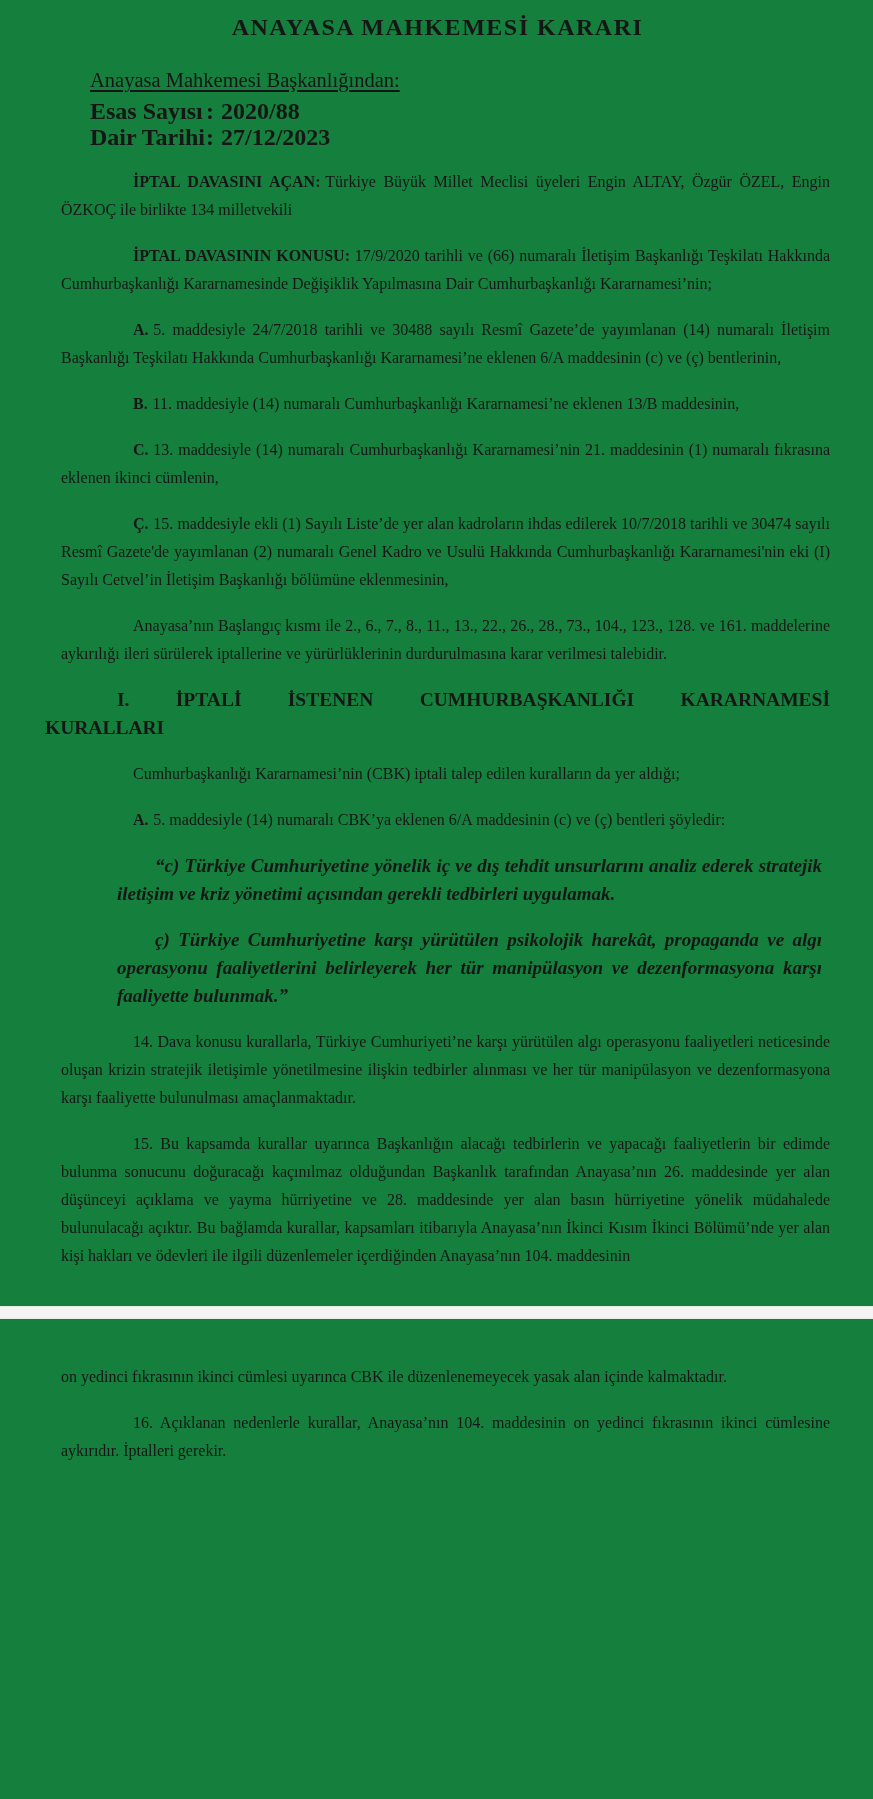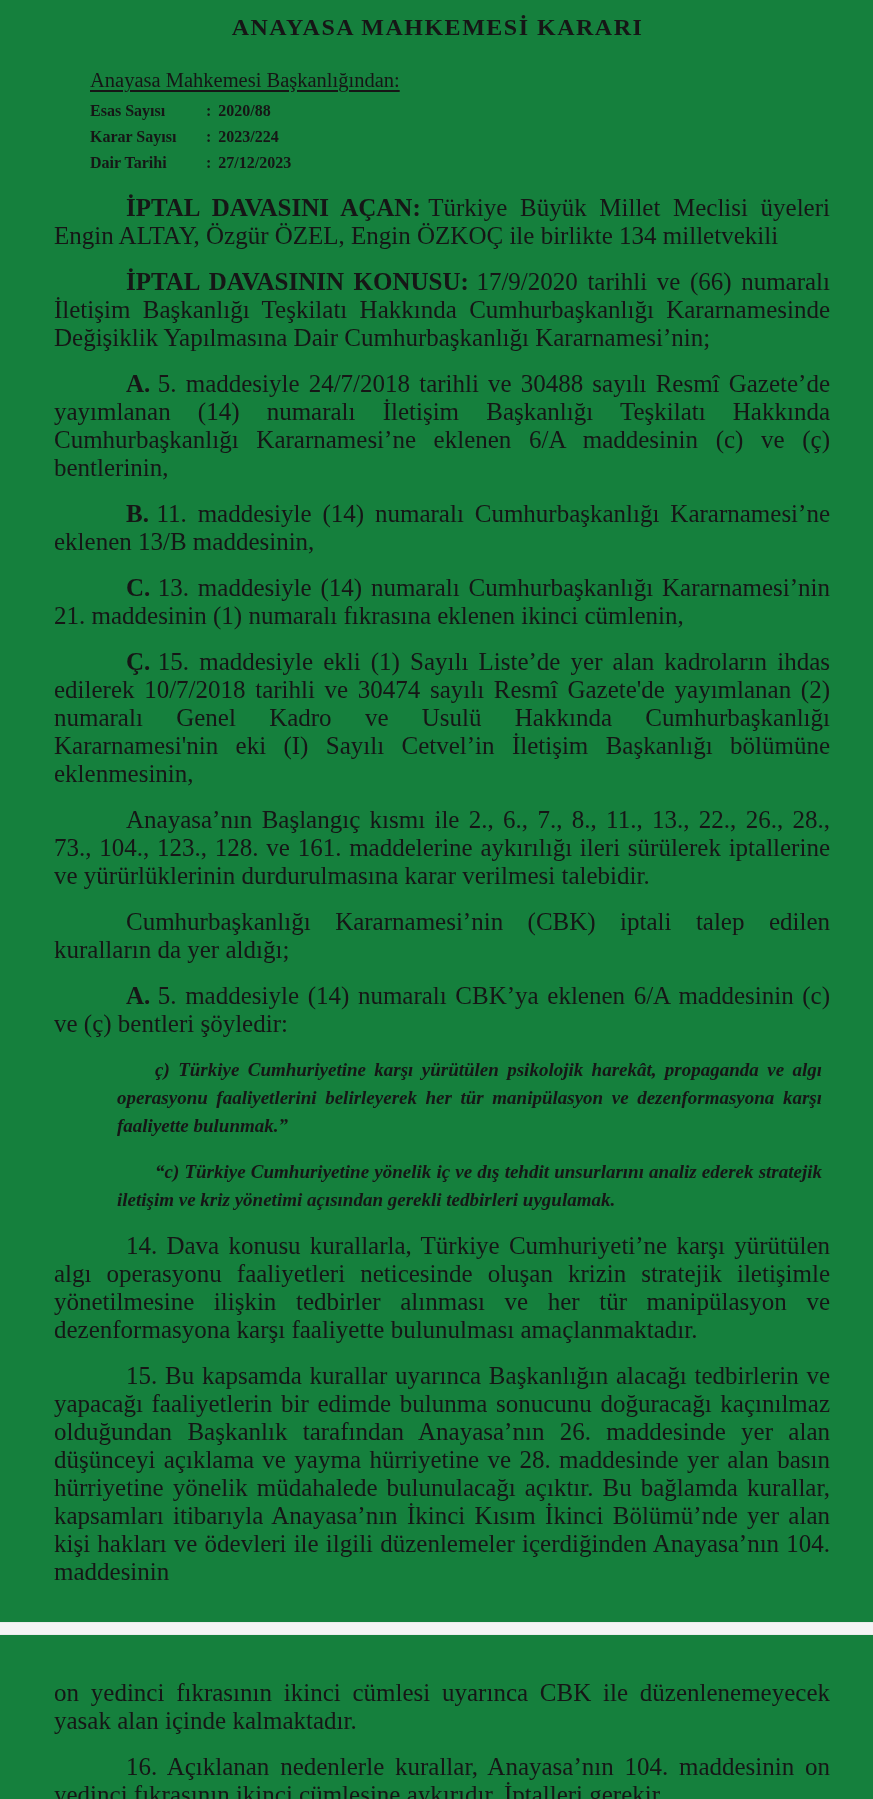--- a/index.html
+++ b/index.html
@@ -29,30 +29,30 @@
   .subhead {
     font-size: 20.5px;
     line-height: 26px;
     margin: 25px 0 0 45px;
     text-decoration: underline;
     text-underline-offset: 3px;
   }
   .meta-block {
     margin: 5px 0 12px 45px;
     font-weight: 700;
-    font-size: 16px;
+    font-size: 24px;
     line-height: 26px;
   }
   .meta-label { display: inline-block; width: 116px; }
   .meta-value { margin-left: 7px; }
   .para {
-    font-size: 25px;
+    font-size: 16px;
     line-height: 28px;
     text-align: justify;
-    margin: 18px 0 0 9px;
+    margin: 18px 0 0 16px;
     text-indent: 72px;
   }
   .para.noindent { text-indent: 0; }
   .para.left { text-align: left; }
   .lead { font-weight: 700; margin-right: 0.30em; }
   .section-heading {
     font-size: 19.5px;
     line-height: 28px;
     font-weight: 700;
     text-align: justify;
@@ -84,49 +84,47 @@
 
   <h1 class="doc-title">ANAYASA MAHKEMESİ KARARI</h1>
 
   <p class="subhead">Anayasa Mahkemesi Başkanlığından:</p>
 
   <div class="meta-block">
     <div class="meta-row">
       <span class="meta-label">Esas Sayısı</span><span class="meta-sep">:</span><span class="meta-value">2020/88</span>
     </div>
     <div class="meta-row">
-      <span class="meta-label">Karar Sayısı</span><span class="meta-sep">:</span><span class="meta-value">2023/224</span>
-    </div>
-    <div class="meta-row">
       <span class="meta-label">Dair Tarihi</span><span class="meta-sep">:</span><span class="meta-value">27/12/2023</span>
     </div>
   </div>
 
   <p class="para"><span class="lead">İPTAL DAVASINI AÇAN:</span><span>Türkiye Büyük Millet Meclisi üyeleri Engin ALTAY, Özgür ÖZEL, Engin ÖZKOÇ ile birlikte 134 milletvekili</span></p>
 
   <p class="para"><span class="lead">İPTAL DAVASININ KONUSU:</span><span>17/9/2020 tarihli ve (66) numaralı İletişim Başkanlığı Teşkilatı Hakkında Cumhurbaşkanlığı Kararnamesinde Değişiklik Yapılmasına Dair Cumhurbaşkanlığı Kararnamesi’nin;</span></p>
 
   <p class="para"><span class="lead">A.</span><span>5. maddesiyle 24/7/2018 tarihli ve 30488 sayılı Resmî Gazete’de yayımlanan (14) numaralı İletişim Başkanlığı Teşkilatı Hakkında Cumhurbaşkanlığı Kararnamesi’ne eklenen 6/A maddesinin (c) ve (ç) bentlerinin,</span></p>
 
   <p class="para"><span class="lead">B.</span><span>11. maddesiyle (14) numaralı Cumhurbaşkanlığı Kararnamesi’ne eklenen 13/B maddesinin,</span></p>
 
   <p class="para"><span class="lead">C.</span><span>13. maddesiyle (14) numaralı Cumhurbaşkanlığı Kararnamesi’nin 21. maddesinin (1) numaralı fıkrasına eklenen ikinci cümlenin,</span></p>
 
   <p class="para"><span class="lead">Ç.</span><span>15. maddesiyle ekli (1) Sayılı Liste’de yer alan kadroların ihdas edilerek 10/7/2018 tarihli ve 30474 sayılı Resmî Gazete'de yayımlanan (2) numaralı Genel Kadro ve Usulü Hakkında Cumhurbaşkanlığı Kararnamesi'nin eki (I) Sayılı Cetvel’in İletişim Başkanlığı bölümüne eklenmesinin,</span></p>
 
   <p class="para"><span>Anayasa’nın Başlangıç kısmı ile 2., 6., 7., 8., 11., 13., 22., 26., 28., 73., 104., 123., 128. ve 161.  maddelerine aykırılığı ileri sürülerek iptallerine ve yürürlüklerinin durdurulmasına karar verilmesi talebidir.</span></p>
 
+  <p class="section-heading">I. İPTALİ İSTENEN CUMHURBAŞKANLIĞI KARARNAMESİ KURALLARI</p>
 
   <p class="para"><span>Cumhurbaşkanlığı Kararnamesi’nin (CBK) iptali talep edilen kuralların da yer aldığı;</span></p>
 
   <p class="para"><span class="lead">A.</span><span>5. maddesiyle (14) numaralı CBK’ya eklenen 6/A maddesinin (c) ve (ç) bentleri şöyledir:</span></p>
 
+  <p class="quote">“c) Türkiye Cumhuriyetine yönelik iç ve dış tehdit unsurlarını analiz ederek stratejik iletişim ve kriz yönetimi açısından gerekli tedbirleri uygulamak.</p>
+
   <p class="quote">ç) Türkiye Cumhuriyetine karşı yürütülen psikolojik harekât, propaganda ve algı operasyonu faaliyetlerini belirleyerek her tür manipülasyon ve dezenformasyona karşı faaliyette bulunmak.”</p>
-
-  <p class="quote">“c) Türkiye Cumhuriyetine yönelik iç ve dış tehdit unsurlarını analiz ederek stratejik iletişim ve kriz yönetimi açısından gerekli tedbirleri uygulamak.</p>
 
   <p class="para"><span>14. Dava konusu kurallarla, Türkiye Cumhuriyeti’ne karşı yürütülen algı operasyonu faaliyetleri neticesinde oluşan krizin stratejik iletişimle yönetilmesine ilişkin tedbirler alınması ve her tür manipülasyon ve dezenformasyona karşı faaliyette bulunulması amaçlanmaktadır.</span></p>
 
   <p class="para"><span>15. Bu kapsamda kurallar uyarınca Başkanlığın alacağı tedbirlerin ve yapacağı faaliyetlerin bir edimde bulunma sonucunu doğuracağı kaçınılmaz olduğundan Başkanlık tarafından Anayasa’nın 26. maddesinde yer alan düşünceyi açıklama ve yayma hürriyetine ve 28. maddesinde yer alan basın hürriyetine yönelik müdahalede bulunulacağı açıktır. Bu bağlamda kurallar, kapsamları itibarıyla Anayasa’nın İkinci Kısım İkinci Bölümü’nde yer alan kişi hakları ve ödevleri ile ilgili düzenlemeler içerdiğinden Anayasa’nın 104. maddesinin</span></p>
 
   <div class="page-gap"></div>
 
   <p class="para noindent"><span>on yedinci fıkrasının ikinci cümlesi uyarınca CBK ile düzenlenemeyecek yasak alan içinde kalmaktadır.</span></p>
 
   <p class="para"><span>16. Açıklanan nedenlerle kurallar, Anayasa’nın 104. maddesinin on yedinci fıkrasının ikinci cümlesine aykırıdır. İptalleri gerekir.</span></p>

